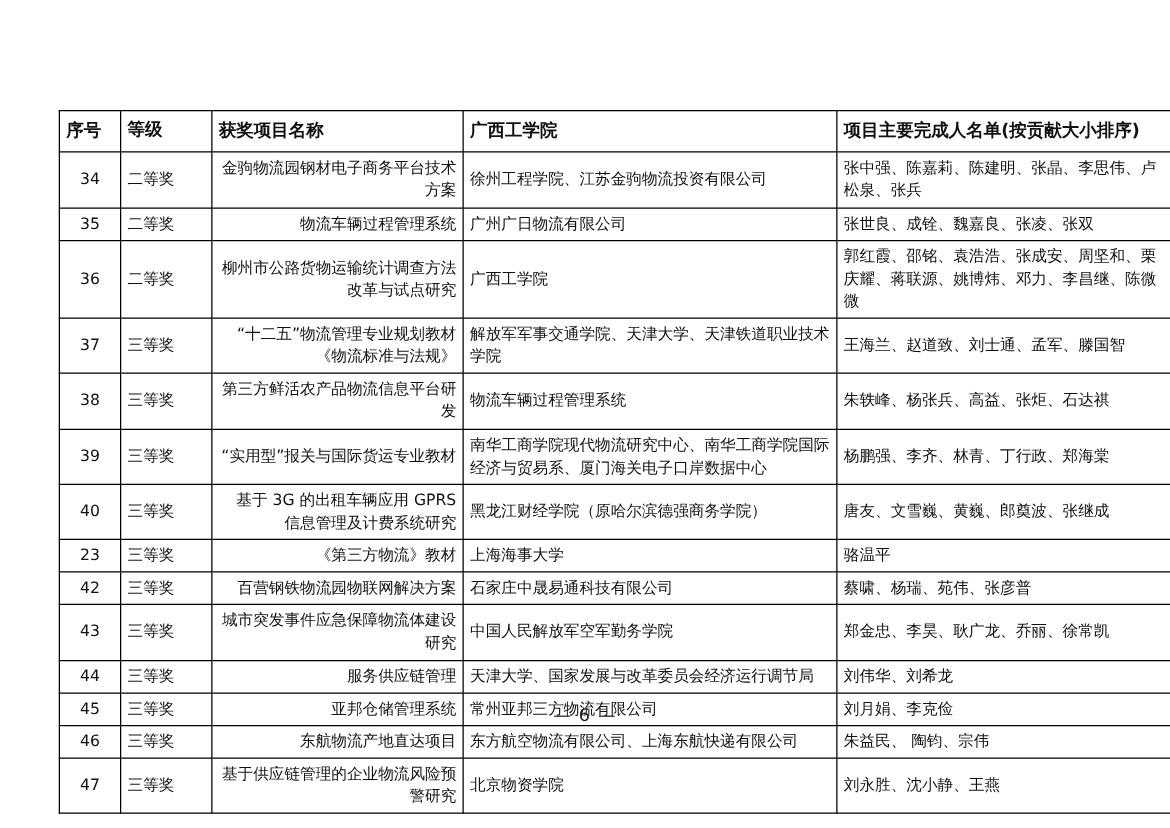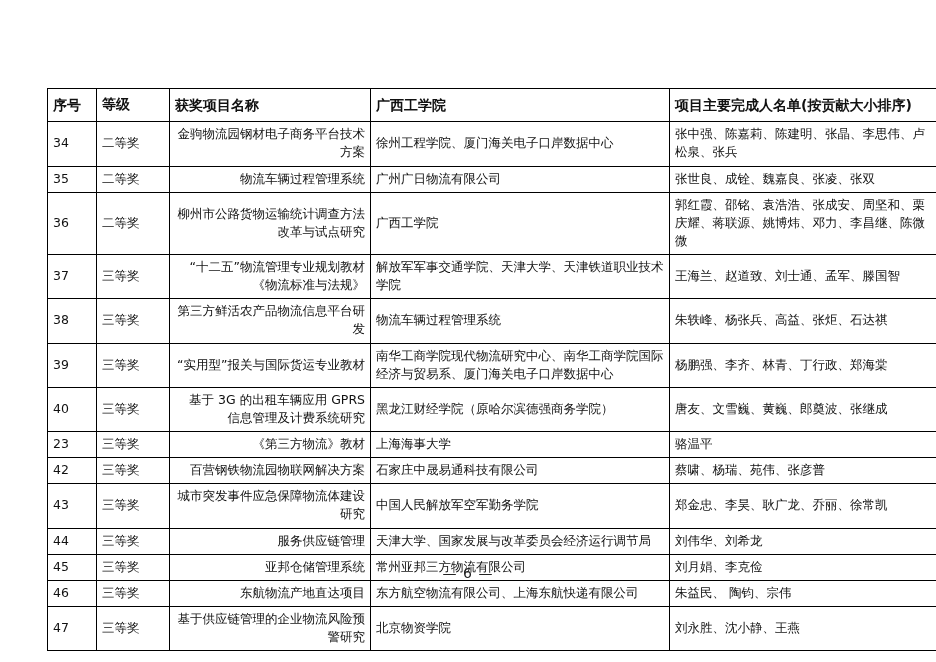--- a/index.html
+++ b/index.html
@@ -48,21 +48,21 @@
     font-size: 14px;
     padding-top: 6px;
     padding-bottom: 6px;
   }
   .col-no    { width: 38px;  text-align: center; }
   .col-grade { width: 62px;  text-align: center; font-family: Liberation Serif, serif; }
   .col-proj  { width: 190px; text-align: left; }
   .col-unit  { width: 288px; text-align: left; }
   .col-names { width: 262px; text-align: left; }
 
-  td.c-no    { }
+  td.c-no    { text-align: center; }
   td.c-grade { }
   td.c-proj  { text-align: right; }
   td.c-unit  { text-align: left; }
   td.c-names { text-align: left; }
 
   .footer-pageno {
     position: absolute;
     left: 0;
     top: 565px;
     width: 936px;
@@ -86,21 +86,21 @@
           <th class="col-proj">获奖项目名称</th>
           <th class="col-unit">广西工学院</th>
           <th class="col-names">项目主要完成人名单(按贡献大小排序)</th>
         </tr>
       </thead>
       <tbody id="table-body">
           <tr>
             <td class="c-no">34</td>
             <td class="c-grade">二等奖</td>
             <td class="c-proj">金驹物流园钢材电子商务平台技术方案</td>
-            <td class="c-unit">徐州工程学院、厦门海关电子口岸数据中心</td>
+            <td class="c-unit">徐州工程学院、江苏金驹物流投资有限公司</td>
             <td class="c-names">张中强、陈嘉莉、陈建明、张晶、李思伟、卢松泉、张兵</td>
           </tr>
           <tr>
             <td class="c-no">35</td>
             <td class="c-grade">二等奖</td>
             <td class="c-proj">物流车辆过程管理系统</td>
             <td class="c-unit">广州广日物流有限公司</td>
             <td class="c-names">张世良、成铨、魏嘉良、张凌、张双</td>
           </tr>
           <tr>

